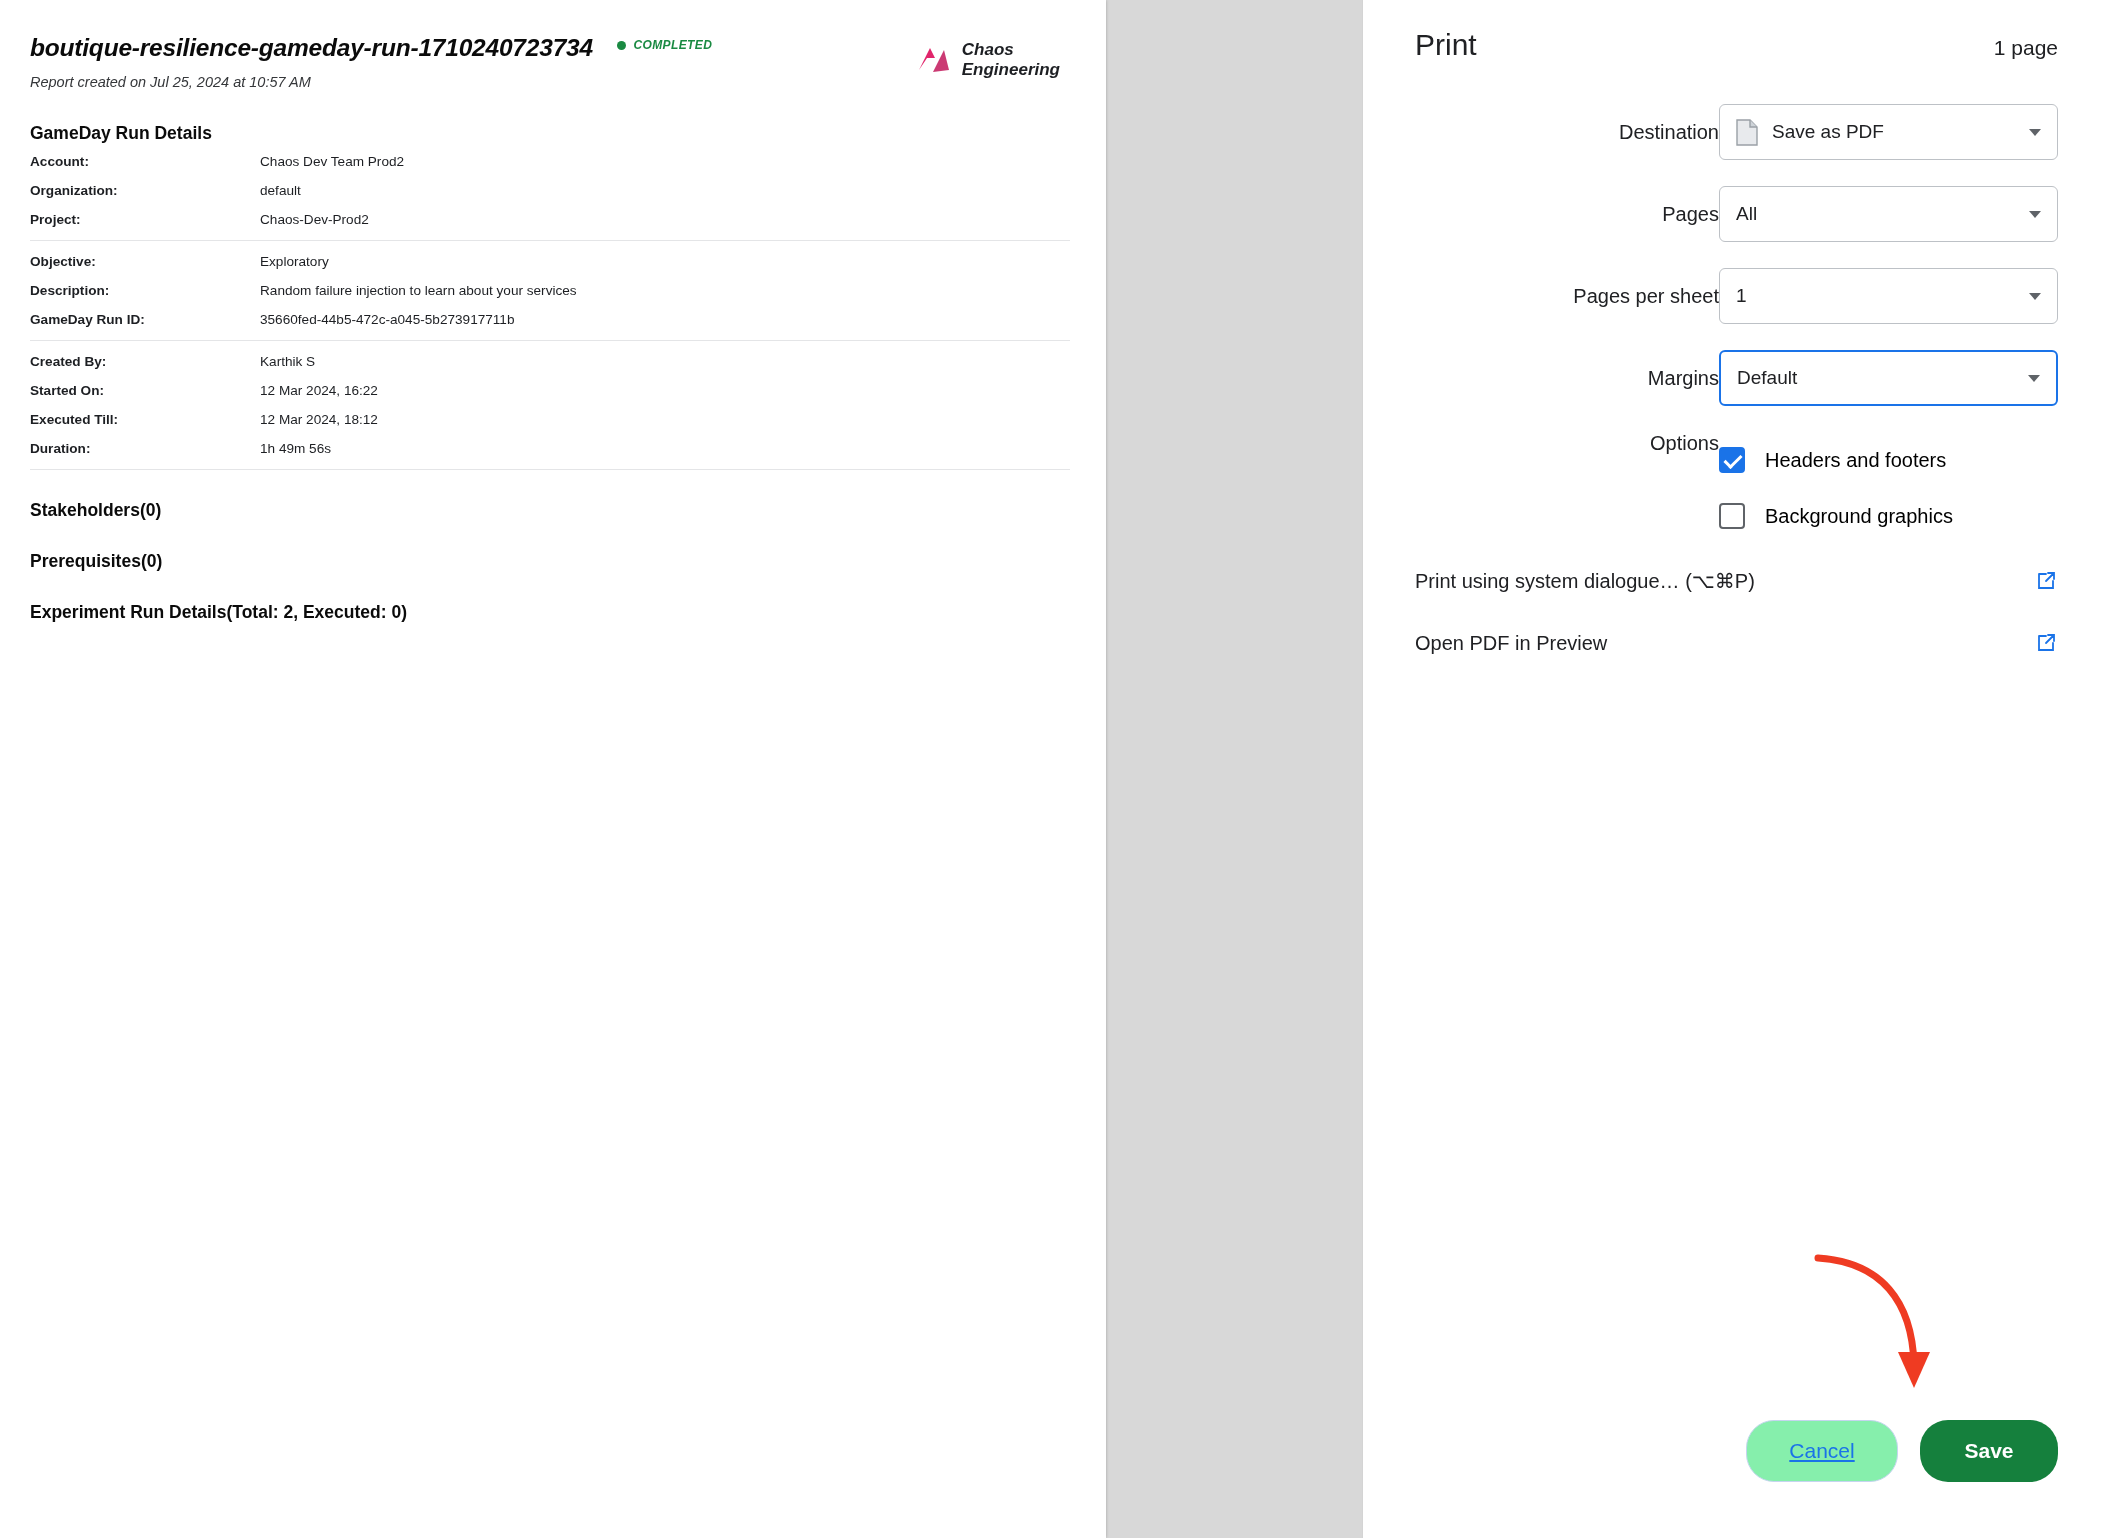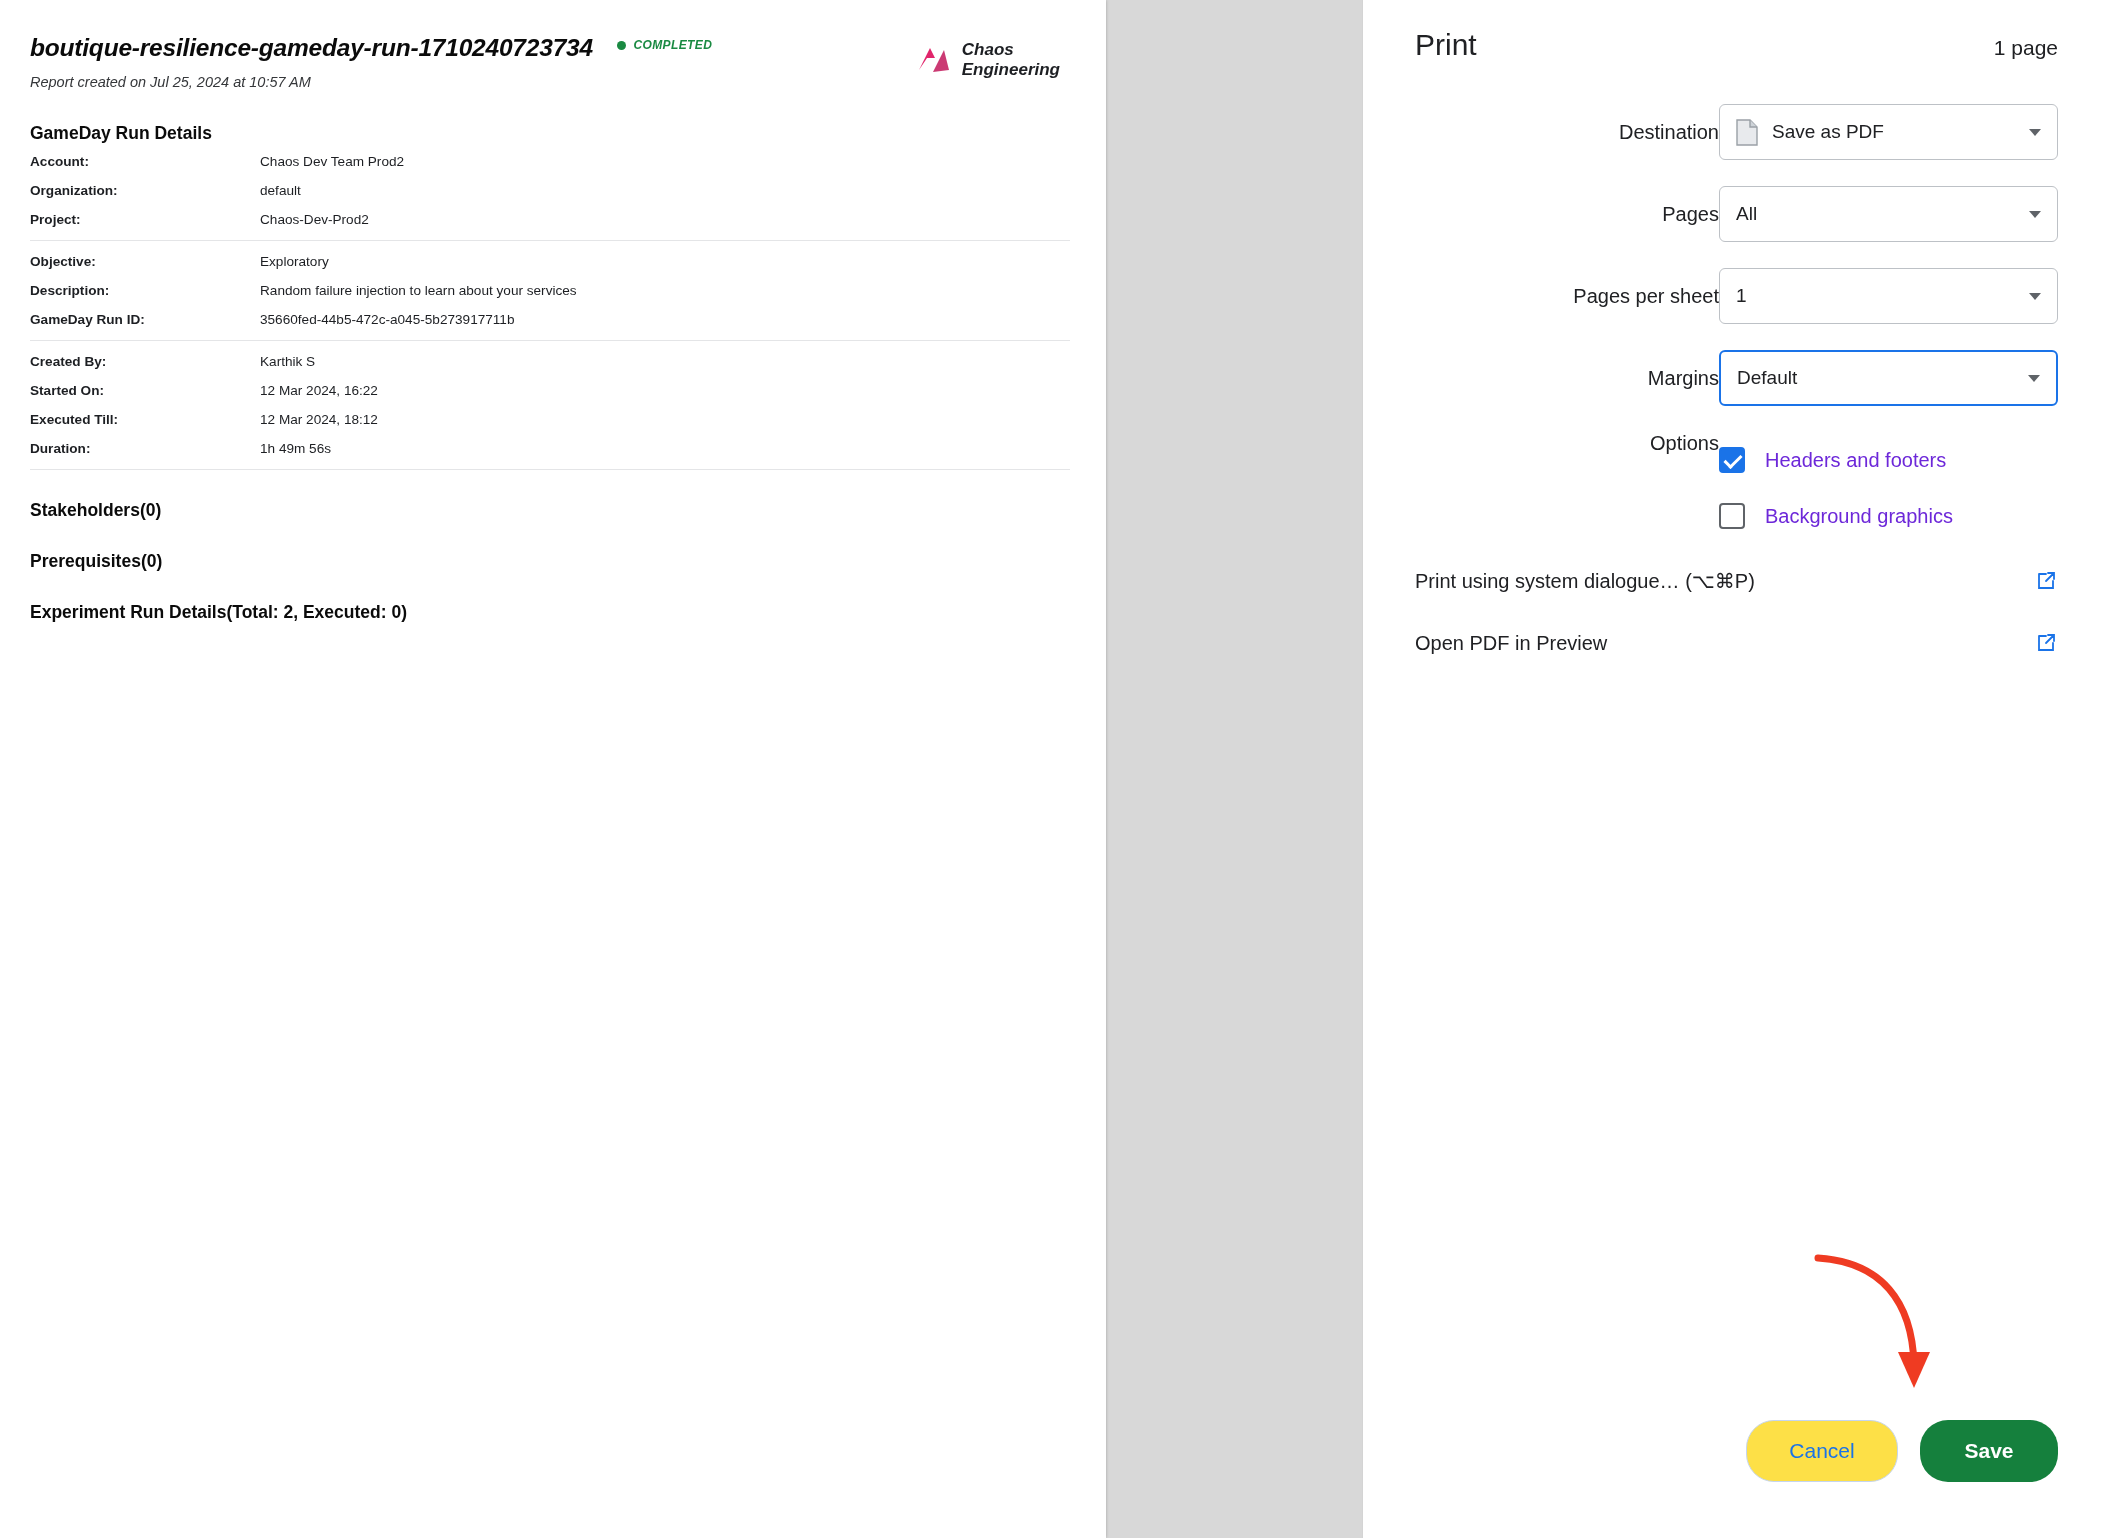--- a/index.html
+++ b/index.html
@@ -199,21 +199,21 @@
   }
   .checkbox.checked::after {
     content: "";
     position: absolute;
     left: 7px; top: 2px;
     width: 7px; height: 14px;
     border: solid #fff;
     border-width: 0 3px 3px 0;
     transform: rotate(45deg);
   }
-  .check-label { font-size: 20px; color: #6d28d9; }
+  .check-label { font-size: 20px; color: #000000; }
 
   .link-row {
     display: flex;
     align-items: center;
     justify-content: space-between;
     height: 62px;
     cursor: pointer;
     max-width: 660px;
   }
   .link-row:first-of-type { margin-top: 52px; }
@@ -234,21 +234,22 @@
     font-size: 21px;
     display: flex;
     align-items: center;
     justify-content: center;
     cursor: pointer;
   }
   .btn-cancel {
     width: 152px;
     border: 1px solid #c5d5ef;
     color: #1a73e8;
-    background: #fde047;
+    background: #86efac;
+    text-decoration: underline;
   }
   .btn-save {
     width: 138px;
     background: #15803d;
     color: #fff;
     font-weight: bold;
     border: none;
   }
   .arrow-anno {
     position: absolute;

